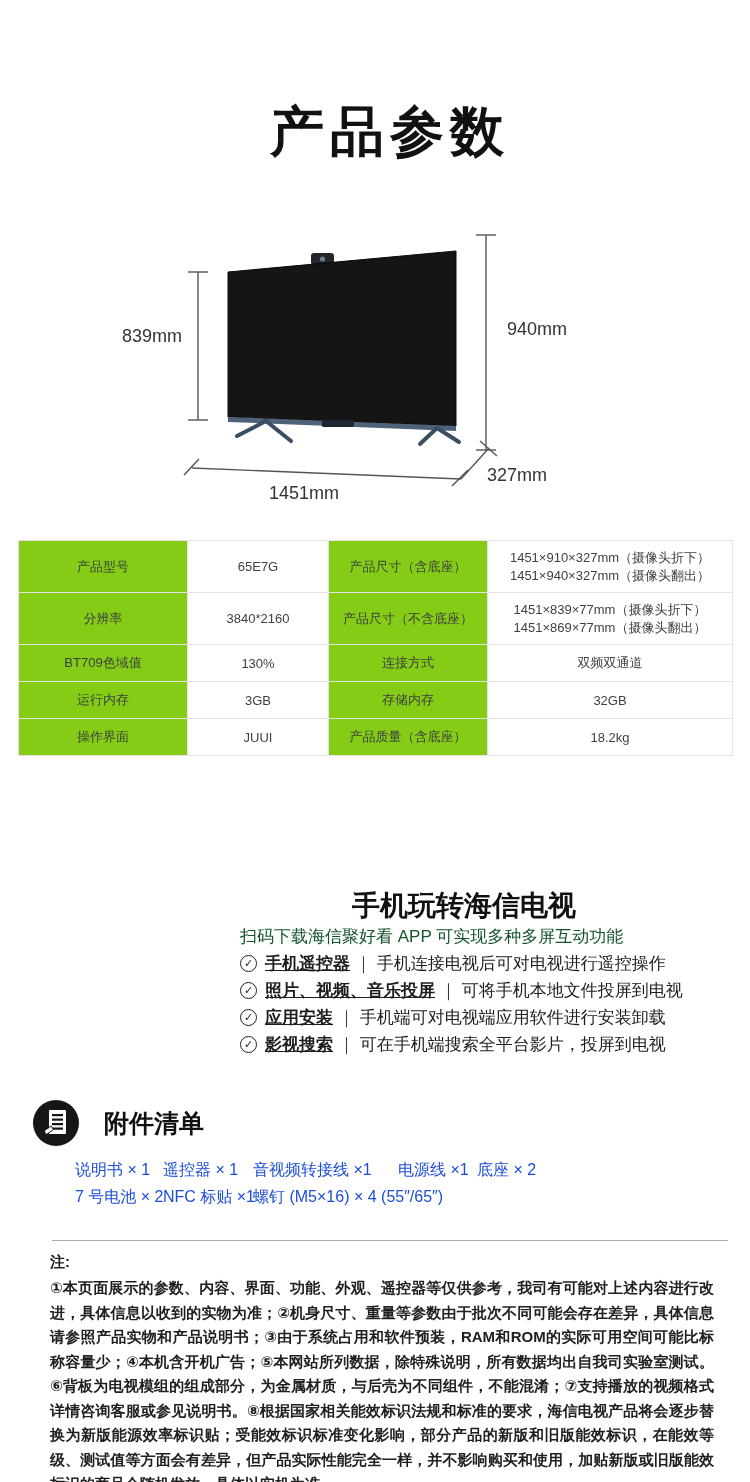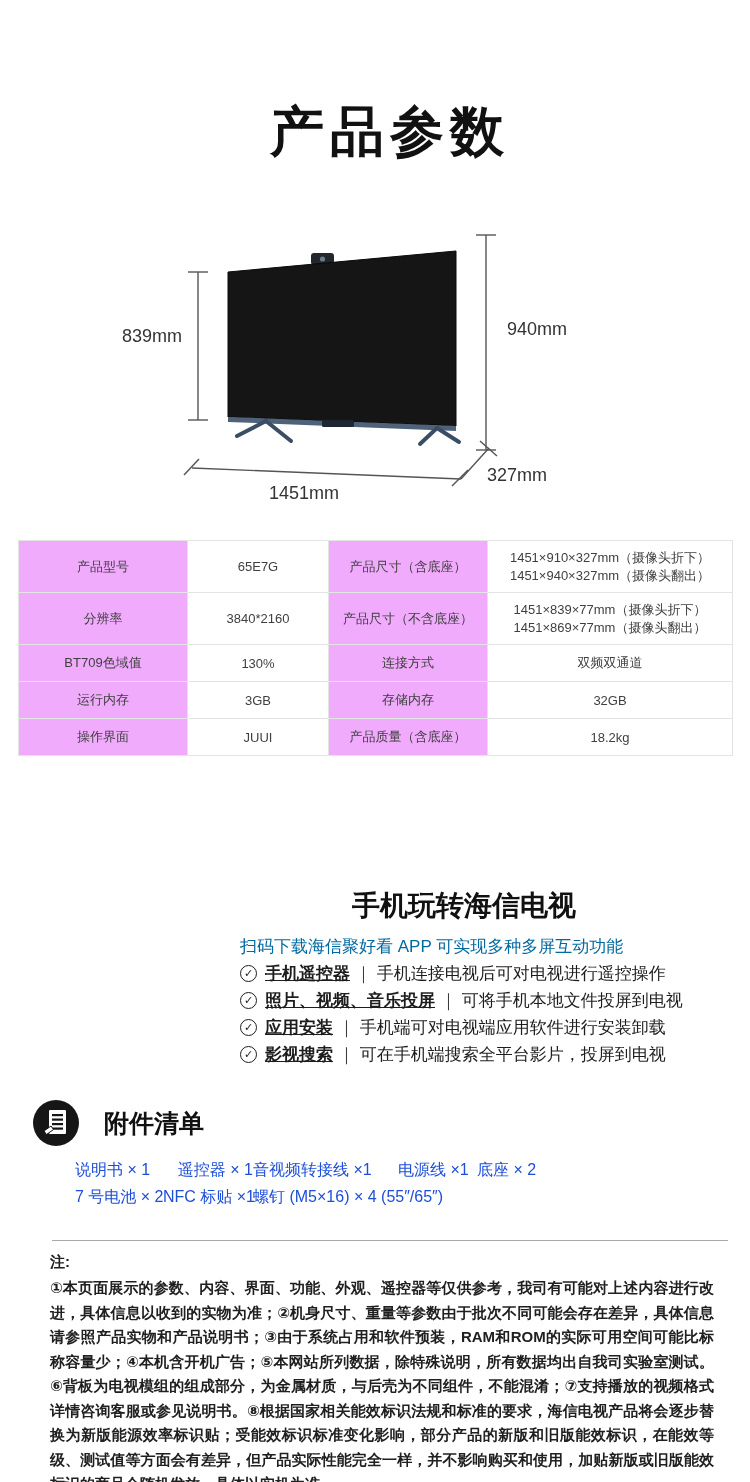--- a/index.html
+++ b/index.html
@@ -11,46 +11,46 @@
     font-size:54px;font-weight:700;color:#111;letter-spacing:6px;line-height:62px;padding-left:15px;}
 
   
   .diagram{position:absolute;top:230px;left:0;width:750px;height:290px;}
   .dim-text{font-size:18px;fill:#333;font-family:"Liberation Sans","DejaVu Sans",sans-serif;}
 
   
   .spec-table{position:absolute;top:540px;left:18px;border-collapse:collapse;table-layout:fixed;width:714px;}
   .spec-table td{border:1px solid #e4e4e4;text-align:center;vertical-align:middle;
     font-size:13px;color:#3f3f3f;padding:2px 6px;}
-  .spec-table td.lbl{background:#f0abfc;}
+  .spec-table td.lbl{background:#84cc16;}
   .spec-table td.val{background:#fff;}
   .spec-table col.c1{width:169px;} .spec-table col.c2{width:141px;}
   .spec-table col.c3{width:159px;} .spec-table col.c4{width:245px;}
   .spec-table tr.tall{height:52px;} .spec-table tr.short{height:37px;}
   .spec-table td.pre{white-space:pre-line;line-height:18px;}
 
   
   .app-section{position:absolute;top:891px;left:240px;width:448px;}
   .app-title{font-size:28px;font-weight:700;color:#111;text-align:center;line-height:30px;}
-  .app-sub{margin-top:13px;font-size:17px;color:#0369a1;line-height:26px;}
+  .app-sub{margin-top:3px;font-size:17px;color:#14532d;line-height:26px;}
   .feature{display:flex;align-items:center;line-height:27px;font-size:17px;color:#1d1d1d;}
   .check{flex:0 0 17px;width:17px;height:17px;border:1.6px solid #1d1d1d;border-radius:50%;
     display:inline-flex;align-items:center;justify-content:center;font-size:11px;font-weight:700;
     color:#1d1d1d;margin-right:8px;box-sizing:border-box;}
   .f-name{font-weight:700;white-space:nowrap;text-decoration:underline;}
   .f-sep{padding:0 5px;color:#3a3a3a;}
   .f-desc{white-space:nowrap;}
 
   
   .acc{position:absolute;top:1100px;left:33px;width:700px;}
   .acc-head{display:flex;align-items:center;gap:12px;}
   .acc-title{margin-left:13px;font-size:25px;font-weight:700;color:#111;}
   .acc-list{margin-top:10px;margin-left:42px;font-size:16px;color:#1d4ed8;line-height:27px;}
   .acc-row{display:flex;}
-  .acc-row .w1{width:88px;} .acc-row .w2{width:90px;text-align:right;} .acc-row .w3{width:145px;}
+  .acc-row .w1{width:88px;} .acc-row .w2{width:90px;} .acc-row .w3{width:145px;}
   .acc-row .w4{width:79px;} .acc-row span{white-space:nowrap;}
 
   
   .divider{position:absolute;top:1240px;left:52px;width:676px;height:0;border-top:1px solid #a9a9a9;}
   .notes{position:absolute;top:1250px;left:50px;width:664px;font-size:15px;color:#202020;
     font-weight:600;line-height:24.5px;}
   .notes-label{line-height:24px;}
   .notes-body{margin-top:2px;text-align:justify;}
 </style>
 </head>

